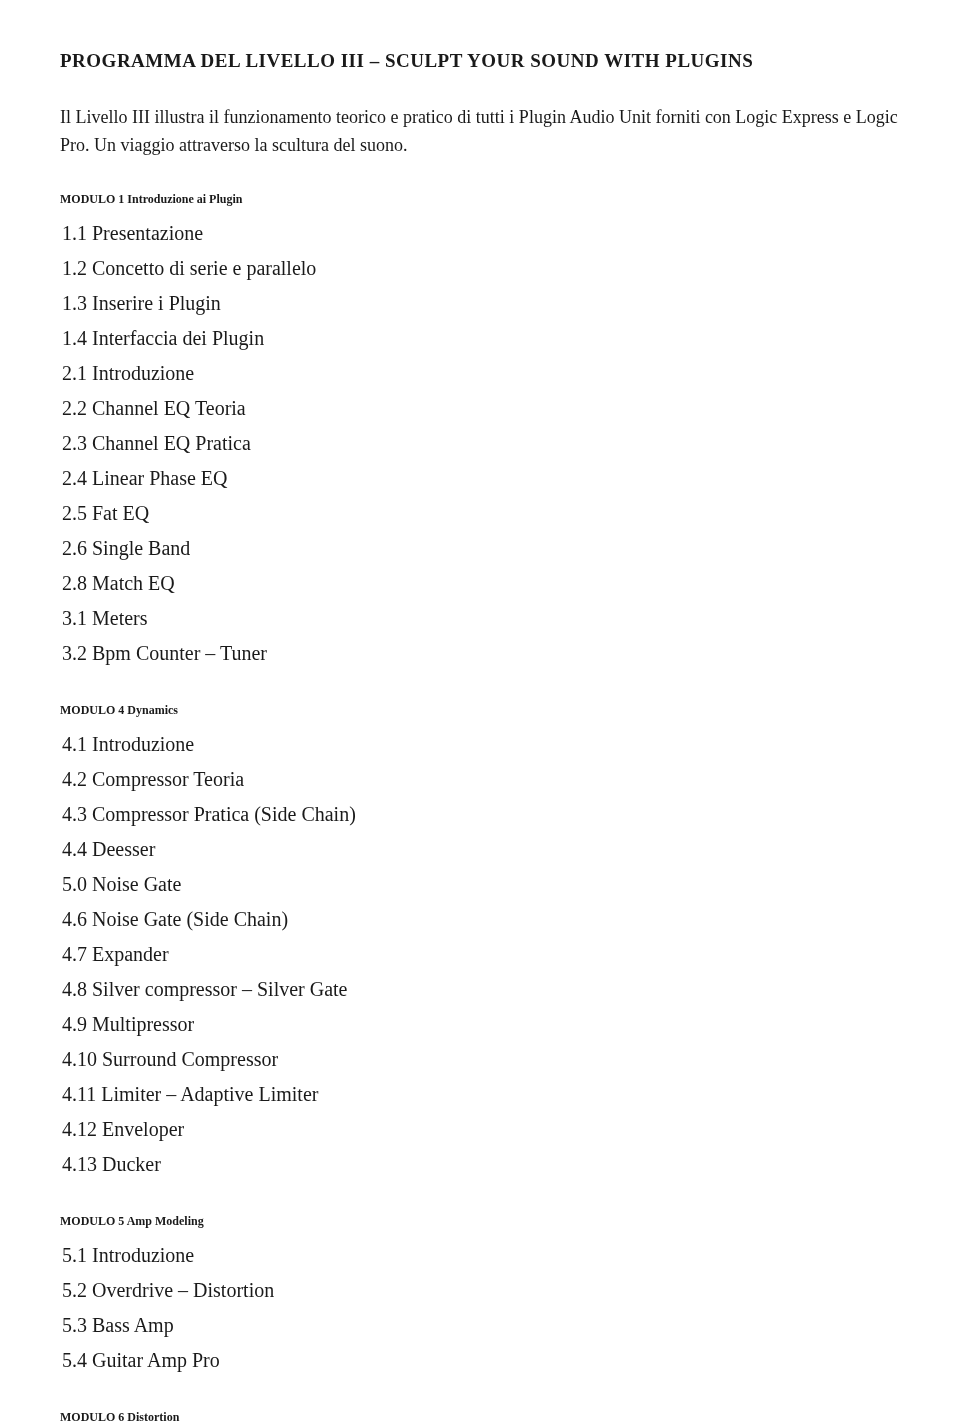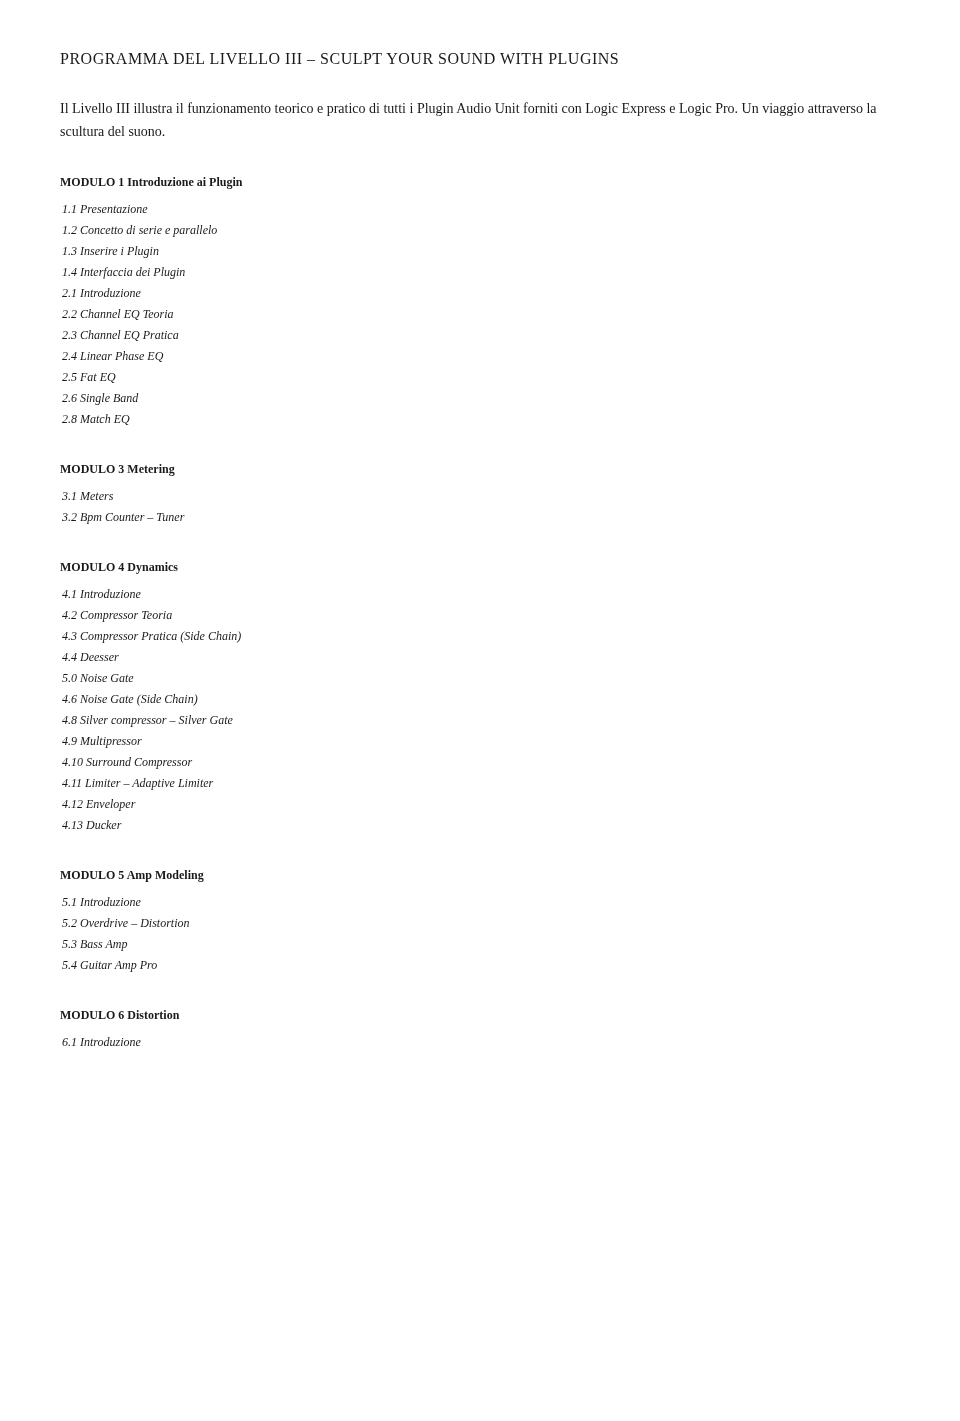--- a/index.html
+++ b/index.html
@@ -9,44 +9,43 @@
     }
     body {
       background: #ffffff;
       font-family: 'Georgia', serif;
       color: #1a1a1a;
       width: 960px;
       min-height: 1421px;
       padding: 48px 60px 60px 60px;
     }
     .page-title {
-      font-size: 16px;
-      font-weight: normal;
+      font-size: 19px;
+      font-weight: bold;
       text-transform: uppercase;
       letter-spacing: 0.5px;
       margin-bottom: 28px;
       line-height: 1.4;
     }
     .intro-text {
-      font-size: 14px;
+      font-size: 18px;
       line-height: 1.6;
       margin-bottom: 24px;
     }
     .module-heading {
       font-size: 12px;
       font-weight: bold;
       margin-top: 30px;
       margin-bottom: 8px;
       line-height: 1.5;
     }
     .module-item {
-      font-size: 12px;
+      font-size: 20px;
       line-height: 1.75;
       padding-left: 2px;
-      font-style: italic;
     }
   </style>
 </head>
 <body>
 
 <h1 class="page-title">PROGRAMMA DEL LIVELLO III – SCULPT YOUR SOUND WITH PLUGINS</h1>
 
 <p class="intro-text">Il Livello III illustra il funzionamento teorico e pratico di tutti i Plugin Audio Unit forniti con Logic Express e Logic Pro. Un viaggio attraverso la scultura del suono.</p>
 
 <div id="modules-container">
@@ -55,30 +54,30 @@
     <div class="module-item">1.2 Concetto di serie e parallelo</div>
     <div class="module-item">1.3 Inserire i Plugin</div>
     <div class="module-item">1.4 Interfaccia dei Plugin</div>
     <div class="module-item">2.1 Introduzione</div>
     <div class="module-item">2.2 Channel EQ Teoria</div>
     <div class="module-item">2.3 Channel EQ Pratica</div>
     <div class="module-item">2.4 Linear Phase EQ</div>
     <div class="module-item">2.5 Fat EQ</div>
     <div class="module-item">2.6 Single Band</div>
     <div class="module-item">2.8 Match EQ</div>
-    <div class="module-heading">MODULO 3 Metering</div>
     <div class="module-item">3.1 Meters</div>
     <div class="module-item">3.2 Bpm Counter – Tuner</div>
     <div class="module-heading">MODULO 4 Dynamics</div>
     <div class="module-item">4.1 Introduzione</div>
     <div class="module-item">4.2 Compressor Teoria</div>
     <div class="module-item">4.3 Compressor Pratica (Side Chain)</div>
     <div class="module-item">4.4 Deesser</div>
     <div class="module-item">5.0 Noise Gate</div>
     <div class="module-item">4.6 Noise Gate (Side Chain)</div>
+    <div class="module-item">4.7 Expander</div>
     <div class="module-item">4.8 Silver compressor – Silver Gate</div>
     <div class="module-item">4.9 Multipressor</div>
     <div class="module-item">4.10 Surround Compressor</div>
     <div class="module-item">4.11 Limiter – Adaptive Limiter</div>
     <div class="module-item">4.12 Enveloper</div>
     <div class="module-item">4.13 Ducker</div>
     <div class="module-heading">MODULO 5 Amp Modeling</div>
     <div class="module-item">5.1 Introduzione</div>
     <div class="module-item">5.2 Overdrive – Distortion</div>
     <div class="module-item">5.3 Bass Amp</div>

